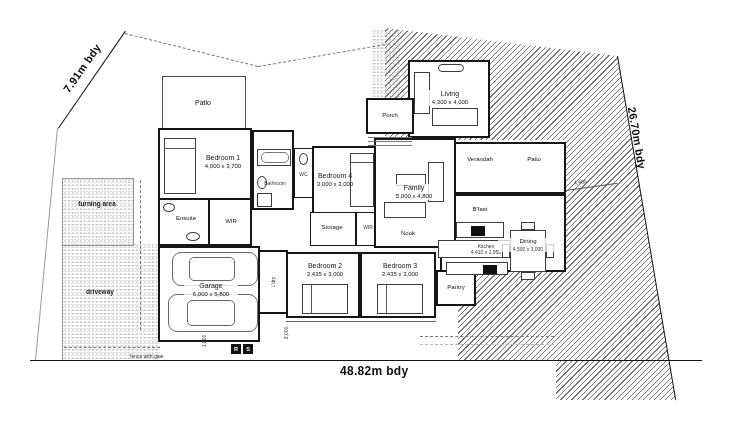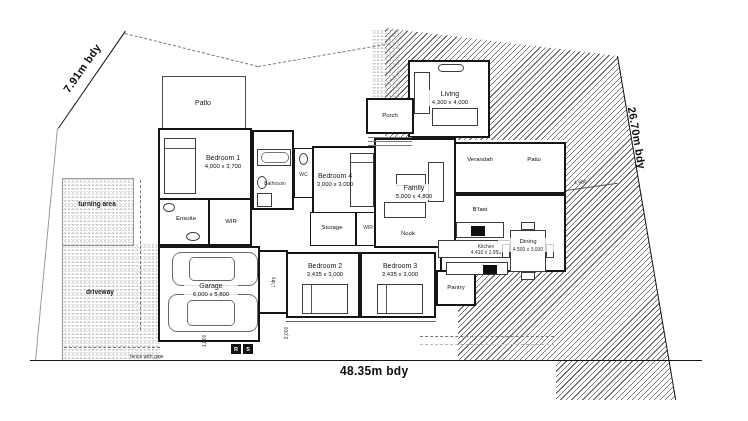--- a/index.html
+++ b/index.html
@@ -232,21 +232,21 @@
 
   <div class="rline" style="left:58px;top:128px;width:118px;transform:rotate(-55.4deg);"></div>
   <div class="thinline" style="left:58px;top:128px;width:234px;transform:rotate(95.4deg);"></div>
   <div class="dashline" style="left:125px;top:33px;width:137px;transform:rotate(13.9deg);"></div>
   <div class="dashline" style="left:258px;top:66px;width:134px;transform:rotate(-9.8deg);"></div>
   <div class="rline" style="left:618px;top:56px;width:349px;transform:rotate(80.4deg);"></div>
   <div class="rline" style="left:30px;top:360px;width:672px;border-top-width:1.7px;"></div>
 
   <div class="bdy" style="left:44px;top:62px;width:76px;text-align:center;transform:rotate(-55deg);">7.91m bdy</div>
   <div class="bdy" style="left:592px;top:132px;width:90px;text-align:center;transform:rotate(80.4deg);">26.70m bdy</div>
-  <div class="bdy" style="left:340px;top:364px;font-size:12px;">48.35m bdy</div>
+  <div class="bdy" style="left:340px;top:364px;font-size:12px;">48.82m bdy</div>
 
   <div class="sitelbl" style="left:72px;top:200px;width:50px;">turning area</div>
   <div class="sitelbl" style="left:74px;top:288px;width:52px;">driveway</div>
   <div class="xs abs" style="left:130px;top:353px;font-size:5px;">fence with gate</div>
 
   <div class="dashline" style="left:141px;top:180px;width:150px;transform:rotate(90deg);"></div>
   <div class="dashline" style="left:64px;top:347px;width:96px;"></div>
   <div class="dashline" style="left:420px;top:336px;width:134px;"></div>
   <div class="dashline" style="left:420px;top:344px;width:134px;border-top-color:#b5b5b5;"></div>
   <div class="thinline" style="left:286px;top:321px;width:150px;border-top-color:#666;"></div>

